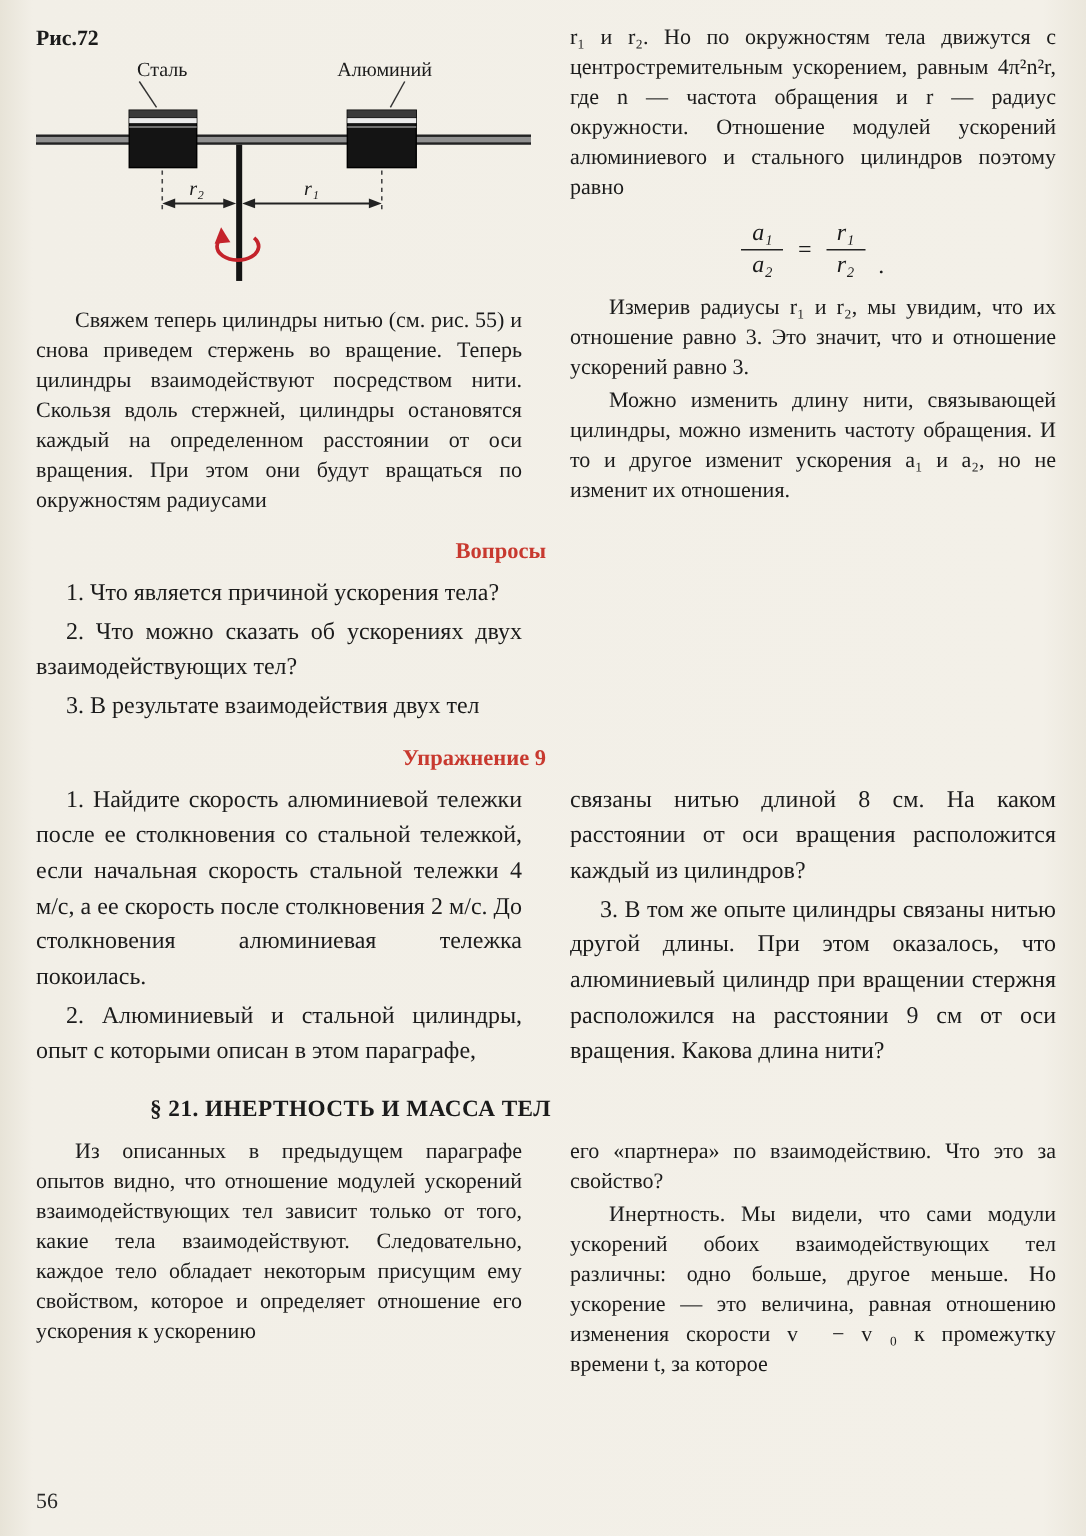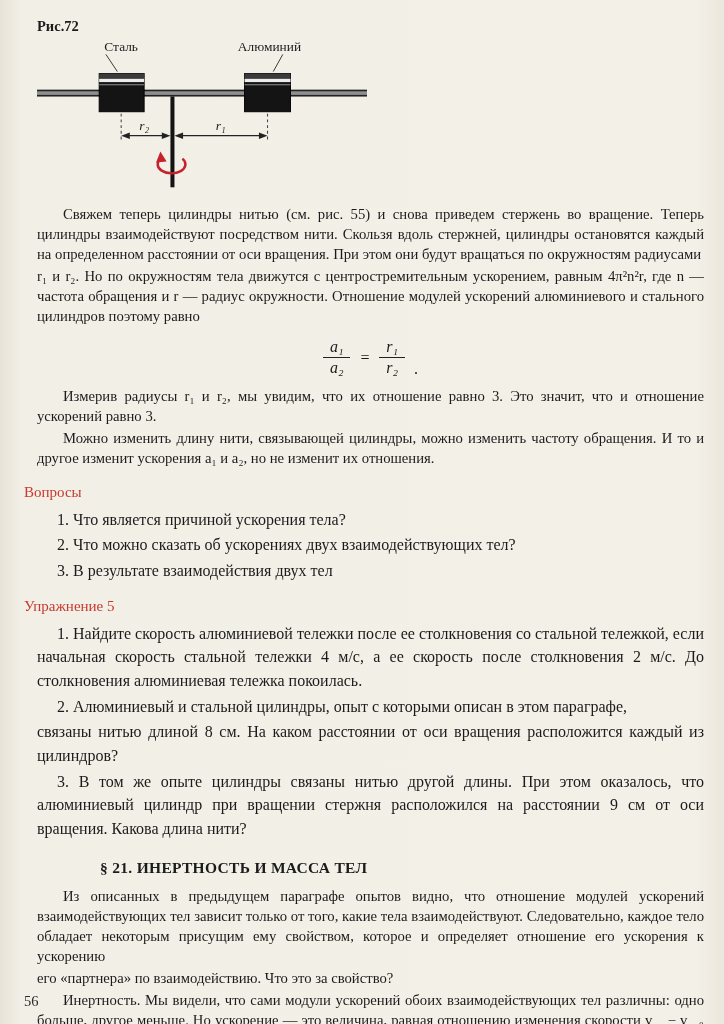--- a/index.html
+++ b/index.html
@@ -10,21 +10,21 @@
     font-family: "Liberation Serif", "DejaVu Serif", serif;
     color: #1b1b1b;
   }
   .page {
     width: 724px; height: 1024px;
     padding: 16px 20px 10px 24px;
     overflow: hidden;
     position: relative;
     background: linear-gradient(90deg, #e7e3d7 0%, #f2efe7 3%, #f3f0e8 96%, #ebe7dc 100%);
   }
-  .cols { display: grid; grid-template-columns: 1fr; column-gap: 32px; margin-left: 13px; }
+  .cols { display: grid; grid-template-columns: 1fr 1fr; column-gap: 32px; }
   .col { min-width: 0; }
 
   .body-text {
     font-size: 14.7px; line-height: 1.36;
     text-align: justify;
     margin: 0 0 2px 0;
   }
   .indent { text-indent: 26px; }
 
   .fig-label { font-weight: bold; font-size: 14.5px; margin: 2px 0 2px 0; }
@@ -36,22 +36,22 @@
     gap: 9px; margin: 11px 0 9px 0;
     font-style: italic; font-size: 16px;
   }
   .frac { display: inline-flex; flex-direction: column; text-align: center; line-height: 1.15; font-family: Liberation Serif, serif; }
   .frac .num { border-bottom: 1.4px solid #222; padding: 0 7px 1px 7px; }
   .frac .den { padding-top: 1px; }
   .formula .period { align-self: flex-end; font-style: normal; }
 
   .red-heading {
     color: #c8392f;
-    font-weight: normal; font-size: 15px;
-    width: 50%; text-align: left;
+    font-weight: bold; font-size: 15px;
+    width: 50%; text-align: right;
     margin: 13px 0 7px 0;
   }
   .qa {
     font-size: 16px; font-weight: normal; line-height: 1.48;
     text-align: justify; margin: 0 0 2px 0;
   }
   .qa.indent { text-indent: 20px; }
 
   .section-heading {
     font-size: 15.5px; font-weight: bold;
@@ -149,21 +149,21 @@
 
   <div class="red-heading">Вопросы</div>
   <div class="cols">
     <div class="col">
       <p class="qa indent">1. Что является причиной ускорения тела?</p>
       <p class="qa indent">2. Что можно сказать об ускорениях двух взаимодействующих тел?</p>
       <p class="qa indent">3. В результате взаимодействия двух тел</p>
     </div>
   </div>
 
-  <div class="red-heading">Упражнение 5</div>
+  <div class="red-heading">Упражнение 9</div>
   <div class="cols">
     <div class="col">
       <p class="qa indent">1. Найдите скорость алюминиевой тележки после ее столкновения со стальной тележкой, если начальная скорость стальной тележки 4 м/с, а ее скорость после столкновения 2 м/с. До столкновения алюминиевая тележка покоилась.</p>
       <p class="qa indent">2. Алюминиевый и стальной цилиндры, опыт с которыми описан в этом параграфе,</p>
     </div>
     <div class="col">
       <p class="qa">связаны нитью длиной 8 см. На каком расстоянии от оси вращения расположится каждый из цилиндров?</p>
       <p class="qa indent">3. В том же опыте цилиндры связаны нитью другой длины. При этом оказалось, что алюминиевый цилиндр при вращении стержня расположился на расстоянии 9 см от оси вращения. Какова длина нити?</p>
     </div>
   </div>

